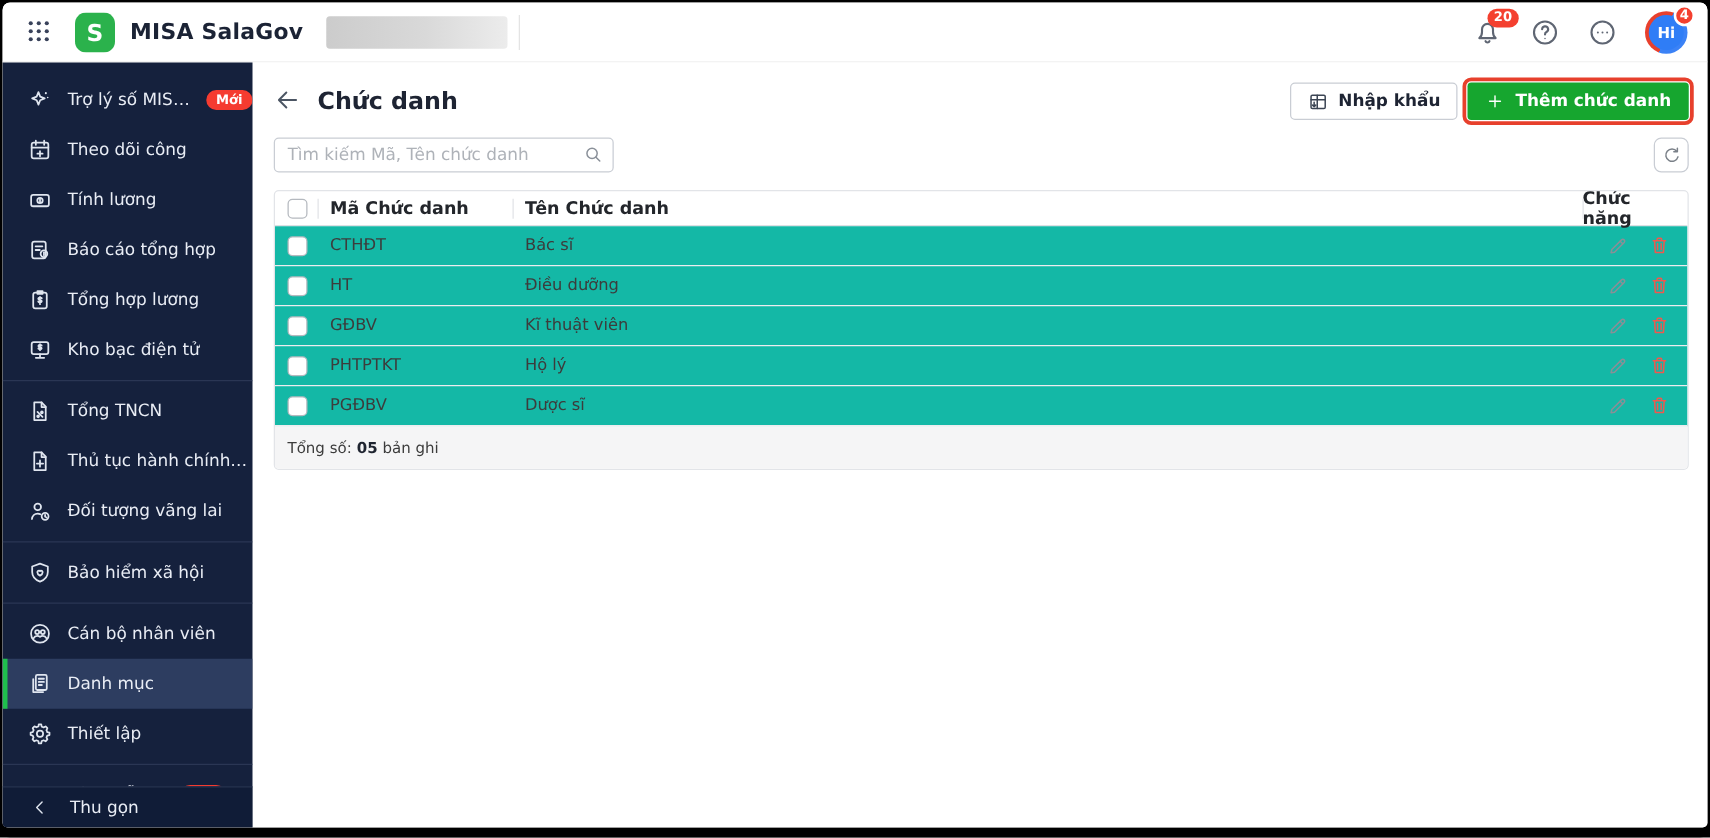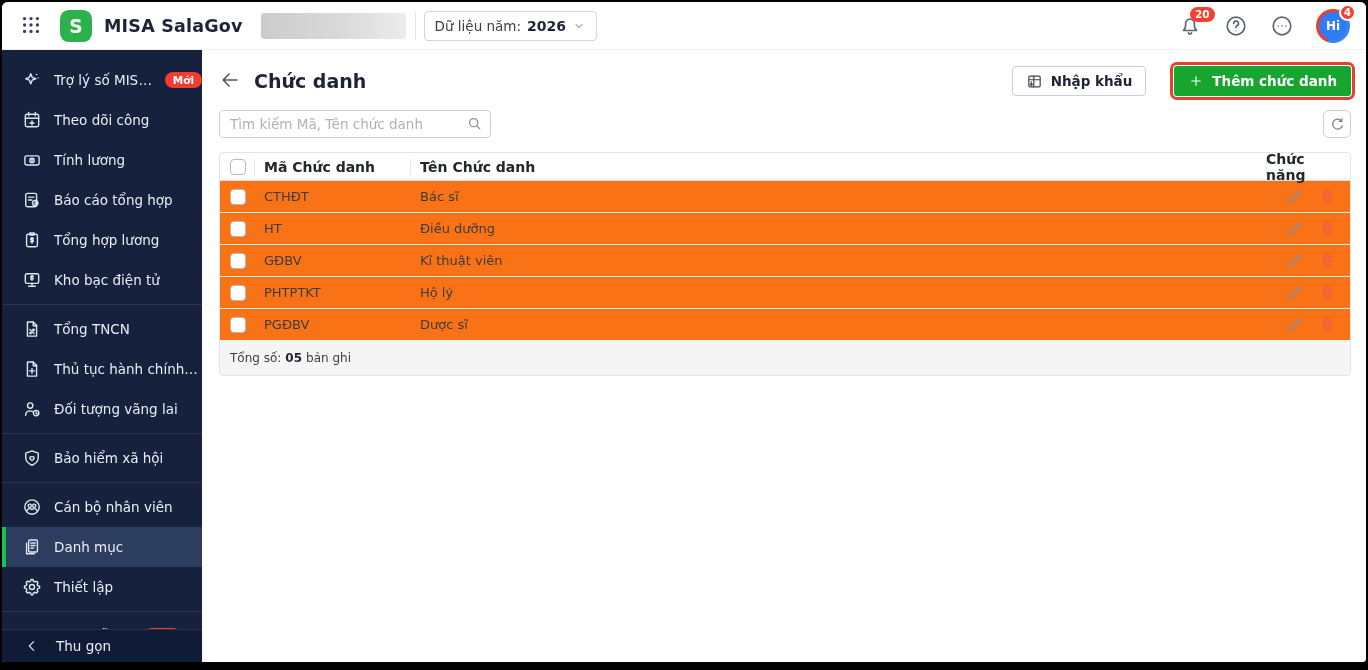--- a/index.html
+++ b/index.html
@@ -52,21 +52,21 @@
     display:flex; align-items:center; gap:16px; padding-left:22px; color:#e9edf5; font-size:13.5px; cursor:pointer; }
   .collapse-bar .side-icon { width:16px; height:16px; flex-basis:16px; }
   .collapse-bar .side-icon svg { width:16px; height:16px; }
 
   
   main { flex:1; background:#fff; padding:15px 15px 0 17px; min-width:0; }
   .title-row { display:flex; align-items:center; height:32px; }
   .back-btn { width:24px; height:24px; color:#4b5563; cursor:pointer; margin-right:11px; }
   .back-btn svg { width:22px; height:22px; }
   h1.page-title { font-size:19px; font-weight:bold; color:#1e2433; }
-  .title-actions { margin-left:auto; display:flex; align-items:center; gap:28px; }
+  .title-actions { margin-left:auto; display:flex; align-items:center; gap:8px; }
   .btn-import { display:inline-flex; align-items:center; gap:8px; height:30px; padding:0 13px; background:#fff;
     border:1px solid #c9cdd4; border-radius:4px; font-size:13.5px; font-weight:600; color:#1e2433; cursor:pointer;
     font-family:inherit; }
   .btn-import .bicon { width:17px; height:17px; display:flex; color:#3c4554; }
   .btn-add { display:inline-flex; align-items:center; gap:8px; height:30px; padding:0 14px; background:#16a62f; border:none;
     border-radius:3px; font-size:13.5px; font-weight:600; color:#fff; cursor:pointer; outline:3px solid #e7402c; outline-offset:1px;
     font-family:inherit; }
   .btn-add .bicon { width:16px; height:16px; display:flex; color:#fff; }
 
   .toolbar-row { margin-top:13px; display:flex; align-items:center; }
@@ -77,21 +77,21 @@
   .search-wrap .sicon { position:absolute; right:8px; top:5px; width:17px; height:17px; color:#8a9099; cursor:pointer; }
   .search-wrap .sicon svg { width:17px; height:17px; }
   .refresh-btn { margin-left:auto; width:28px; height:28px; border:1px solid #c9cdd4; border-radius:6px; background:#fff;
     display:flex; align-items:center; justify-content:center; color:#7a8088; cursor:pointer; }
   .refresh-btn svg { width:16px; height:16px; }
 
   
   .table { margin-top:14px; border:1px solid #e2e4e8; border-radius:4px; overflow:hidden; }
   .trow, .thead { display:flex; align-items:center; }
   .thead { height:28px; font-size:14px; font-weight:bold; color:#23262b; border-bottom:1px solid #dddfe3; }
-  .trow { height:32px; font-size:13px; color:#3c3c3c; border-bottom:1px solid #ececef; background:#f97316; }
+  .trow { height:32px; font-size:13px; color:#3c3c3c; border-bottom:1px solid #ececef; background:#14b8a6; }
   .cell { display:flex; align-items:center; height:100%; }
   .cell.check { flex:0 0 34px; padding-left:10px; }
   .cell.code { flex:0 0 156px; padding-left:10px; }
   .cell.name { flex:1; padding-left:10px; min-width:0; }
   .cell.actions { flex:0 0 84px; justify-content:flex-end; padding-right:14px; gap:16px; }
   .thead .cell.actions { padding-right:8px; }
   .thead .cell:not(.check) { position:relative; }
   .thead .cell:not(.check)::before { content:''; position:absolute; left:0; top:50%; transform:translateY(-50%);
     width:1px; height:16px; background:#e2e4e8; }
   .checkbox { width:16px; height:16px; border:1.5px solid #b5b9bf; border-radius:4px; background:#fff; cursor:pointer; }
@@ -123,29 +123,20 @@
           </svg></span>
       <span class="logo">
         <svg viewBox="0 0 36 36">
             <rect width="36" height="36" rx="10" fill="#2BB24C"></rect>
             <text x="18" y="25.5" text-anchor="middle" font-size="21" font-weight="bold" fill="#ffffff" font-family="DejaVu Sans, sans-serif">S</text>
           </svg>
       </span>
       <span class="app-title">MISA SalaGov</span>
       <span class="redacted"></span>
       <span class="vdiv"></span>
-      <div class="year-select">
-        <span>Dữ liệu năm:</span>
-        <b>2026</b>
-        <span class="chev">
-            <svg viewBox="0 0 24 24" fill="none" stroke="currentColor" stroke-width="1.7" stroke-linecap="round" stroke-linejoin="round">
-              <path d="M7 9.5l5 5 5-5"></path>
-            </svg>
-          </span>
-      </div>
       <div class="top-right">
         <span class="tb-icon"><svg viewBox="0 0 24 24" fill="none" stroke="currentColor" stroke-width="1.7" stroke-linecap="round" stroke-linejoin="round">
               <path d="M18.5 16.5h-13c1.6-1.4 2.1-2.9 2.1-5v-2a4.4 4.4 0 0 1 8.8 0v2c0 2.1.5 3.6 2.1 5z"></path>
               <path d="M10.4 18.9a1.7 1.7 0 0 0 3.2 0"></path>
             </svg>
           <span class="pill-badge">20</span>
         </span>
         <span class="tb-icon"><svg viewBox="0 0 24 24" fill="none" stroke="currentColor" stroke-width="1.7" stroke-linecap="round" stroke-linejoin="round">
               <circle cx="12" cy="12" r="8.8"></circle>
               <path d="M9.7 9.4a2.4 2.4 0 1 1 3.5 2.2c-.8.4-1.2 1-1.2 1.9"></path>

